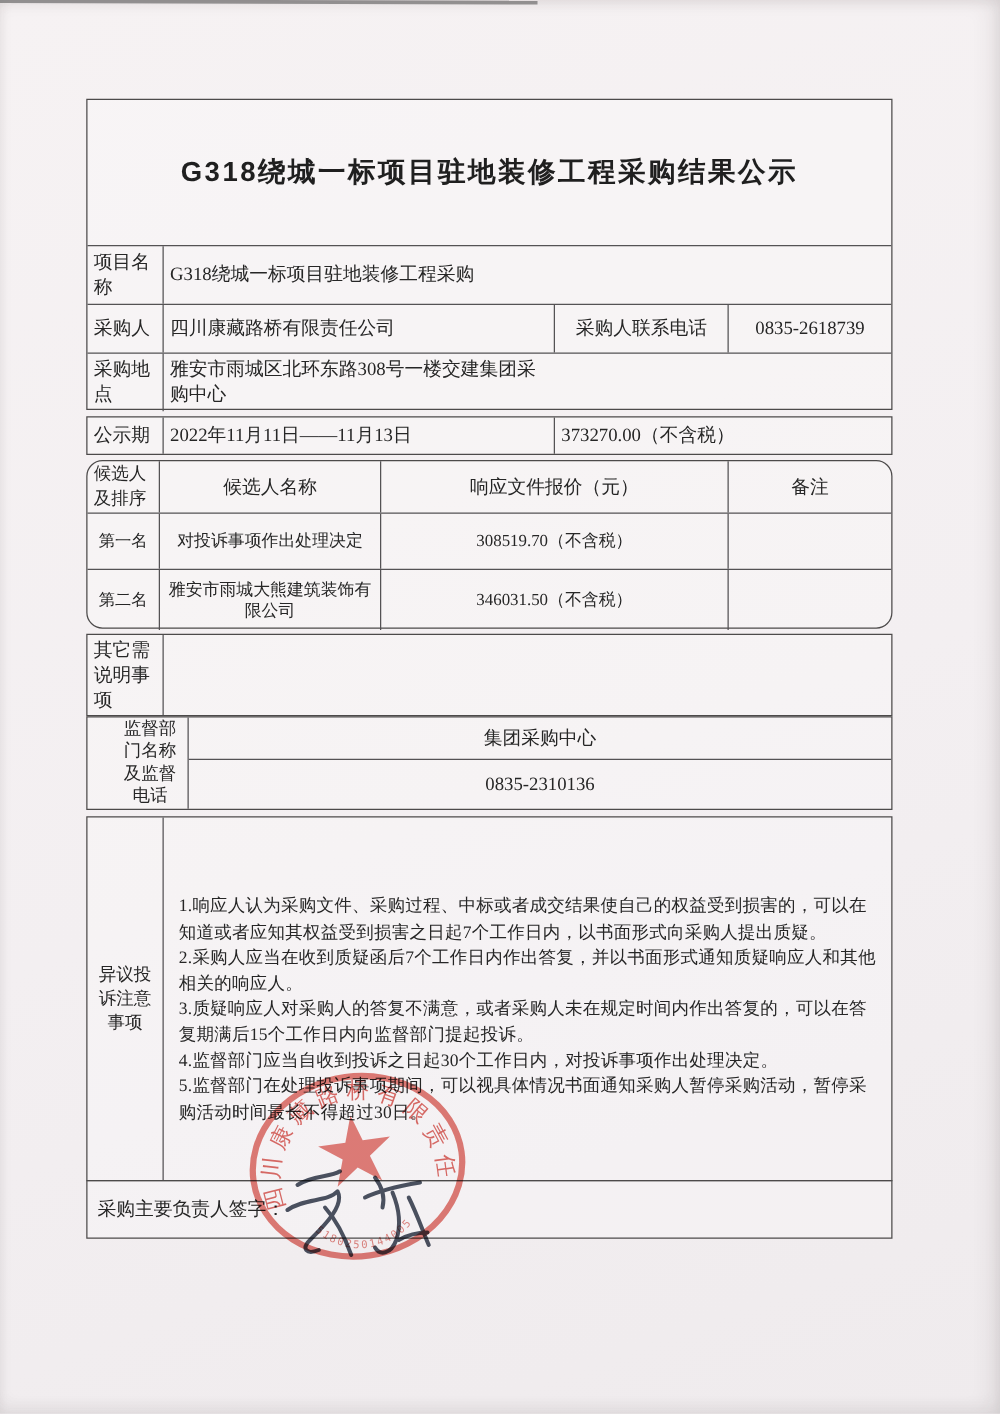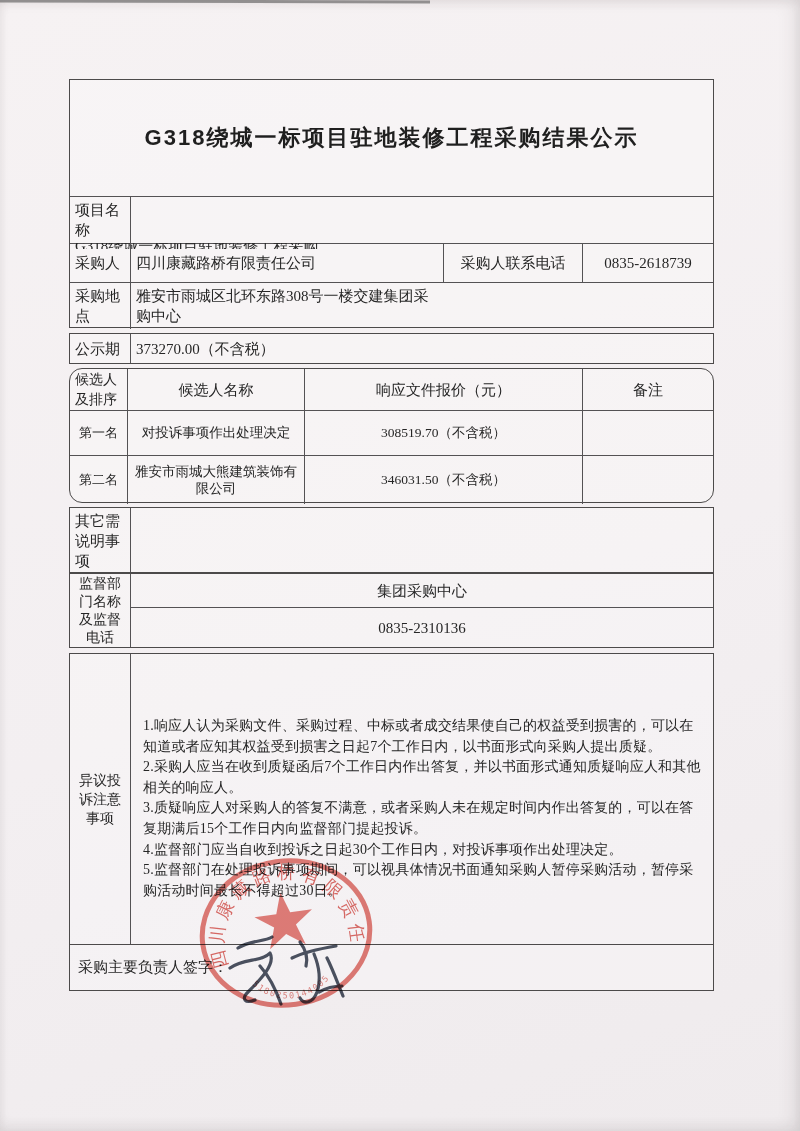--- a/index.html
+++ b/index.html
@@ -64,39 +64,40 @@
 
 <div class="page">
   <div class="scan-edge-top"></div>
 
   <div class="doc">
 
     <div class="sec" style="top:0; height:249px;">
       <div class="title-row">
         <span class="doc-title">G318绕城一标项目驻地装修工程采购结果公示</span>
       </div>
-      <div class="row" style="height:47px;flex-direction:column;">
+      <div class="row" style="height:47px;">
         <div class="cell lab">项目名称</div>
         <div class="cell grow">G318绕城一标项目驻地装修工程采购</div>
       </div>
       <div class="row" style="height:39px;">
         <div class="cell lab">采购人</div>
         <div class="cell w313">四川康藏路桥有限责任公司</div>
         <div class="cell w139 center">采购人联系电话</div>
         <div class="cell grow center">0835-2618739</div>
       </div>
       <div class="row" style="height:46px;">
         <div class="cell lab">采购地点</div>
         <div class="cell w313">雅安市雨城区北环东路308号一楼交建集团采购中心</div>
       </div>
     </div>
 
     <div class="sec" style="top:254px; height:31px;">
       <div class="row" style="height:100%;">
         <div class="cell lab">公示期</div>
+        <div class="cell w313">2022年11月11日——11月13日</div>
         <div class="cell grow">373270.00（不含税）</div>
       </div>
     </div>
 
     <div class="sec" style="top:289px; height:135px;border-radius:13px;">
       <div class="row" style="height:42px;">
         <div class="cell w58" style="font-size:14px;">候选人及排序</div>
         <div class="cell w177 center">候选人名称</div>
         <div class="cell w278 center">响应文件报价（元）</div>
         <div class="cell grow center">备注</div>
@@ -115,21 +116,21 @@
       </div>
     </div>
 
     <div class="sec" style="top:428px; height:66px;">
       <div class="row" style="height:100%;">
         <div class="cell lab topalign">其它需说明事项</div>
         <div class="cell grow"></div>
       </div>
     </div>
 
-    <div class="sec" style="top:494px; height:75px; display:flex;">
+    <div class="sec" style="top:494px; height:75px; display:flex;padding-left:20px;">
       <div class="cell lab center" style="height:100%; font-size:14px; line-height:18px;">监督部门名称及监督电话</div>
       <div style="flex:1; display:flex; flex-direction:column;">
         <div class="cell center" style="height:34px; border-right:none; border-bottom:1.4px solid #545254;">集团采购中心</div>
         <div class="cell center grow" style="border-right:none;">0835-2310136</div>
       </div>
     </div>
 
     <div class="sec" style="top:574px; height:292px; display:flex;">
       <div class="cell lab center" style="height:100%; font-size:14px; line-height:19px;">异议投诉注意事项</div>
       <div class="objection-body" style="flex:1;">

